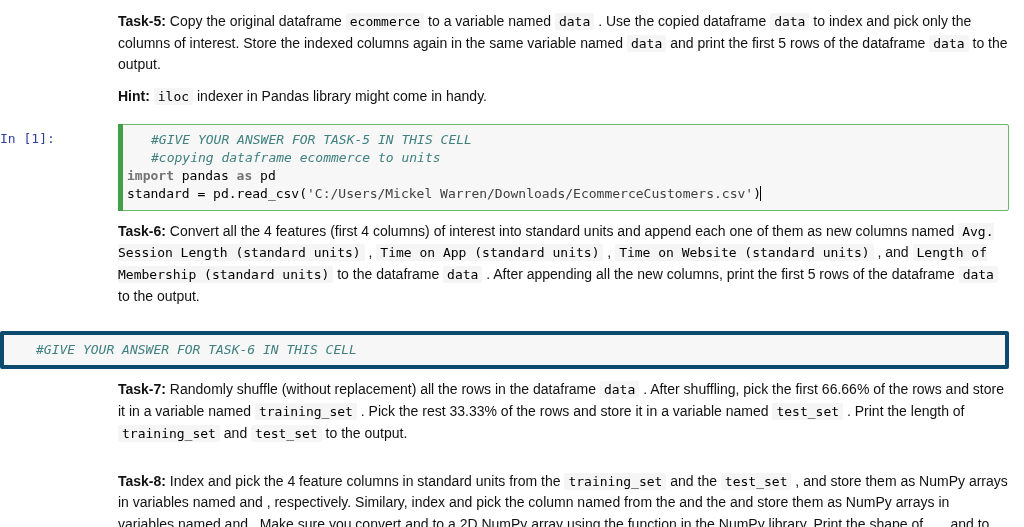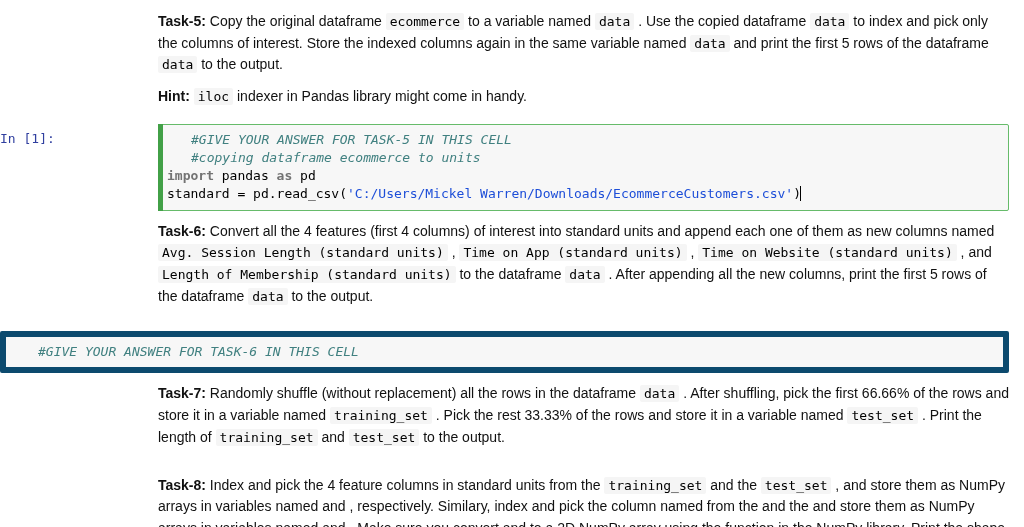--- a/index.html
+++ b/index.html
@@ -12,21 +12,20 @@
     line-height: 1.5;
   }
   .notebook {
     max-width: 1024px;
     margin: 0 auto;
     padding: 5px 0 20px 0;
   }
   .cell {
     display: flex;
     padding: 4px 0;
-    gap: 40px;
   }
   .prompt-col {
     width: 110px;
     flex-shrink: 0;
     text-align: left;
     font-family: "Menlo", "Consolas", monospace;
     font-size: 13px;
     color: #303f9f;
     padding: 5px 8px 0 0;
   }
@@ -46,21 +45,21 @@
   }
   code.inline {
     font-family: "Menlo","Consolas",monospace;
     font-size: 13px;
     background: #f5f5f5;
     padding: 1px 4px;
     border-radius: 2px;
     color: #000;
   }
   .code-cell-wrapper {
-    border: 6px solid #0c4a6e;
+    border: 4px solid #0c4a6e;
     border-radius: 2px;
     background: #f7f7f7;
     padding: 6px 8px;
   }
   .code-cell-wrapper.active {
     border: 1px solid #66bb6a;
     background: #f7f7f7;
     position: relative;
   }
   .code-cell-wrapper.active::before {
@@ -75,21 +74,21 @@
   pre.code {
     margin: 0;
     font-family: "Menlo","Consolas",monospace;
     font-size: 13px;
     line-height: 1.4;
     white-space: pre;
     color: #000;
   }
   .c-comment { color: #408080; font-style: italic; margin-left: 24px; }
   .c-keyword { color: #737373; font-weight: bold; }
-  .c-string { color: #1d4ed8; }
+  .c-string { color: #404040; }
   .cursor {
     border-right: 1px solid #000;
     margin-left: -1px;
   }
 </style>
 </head>
 <body>
 
 <div class="notebook" id="nb-root">
     <div class="cell">

